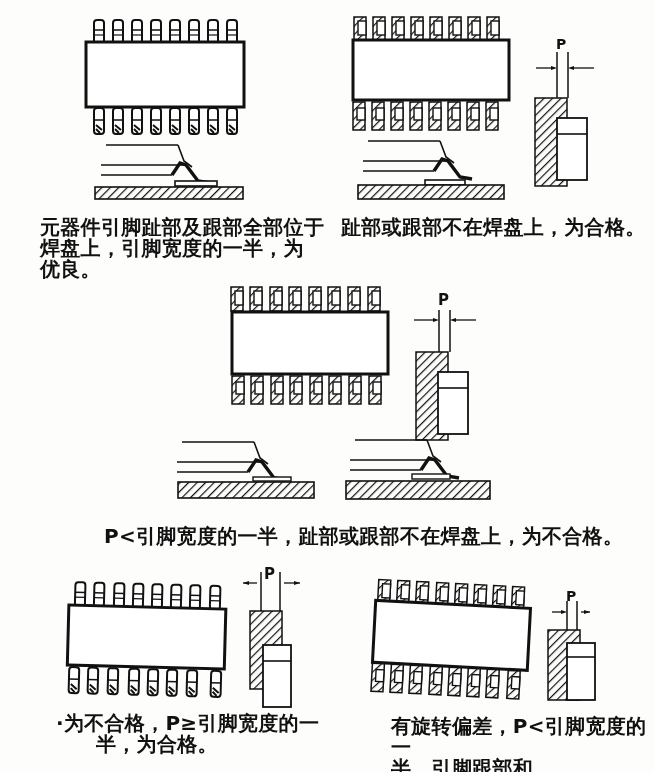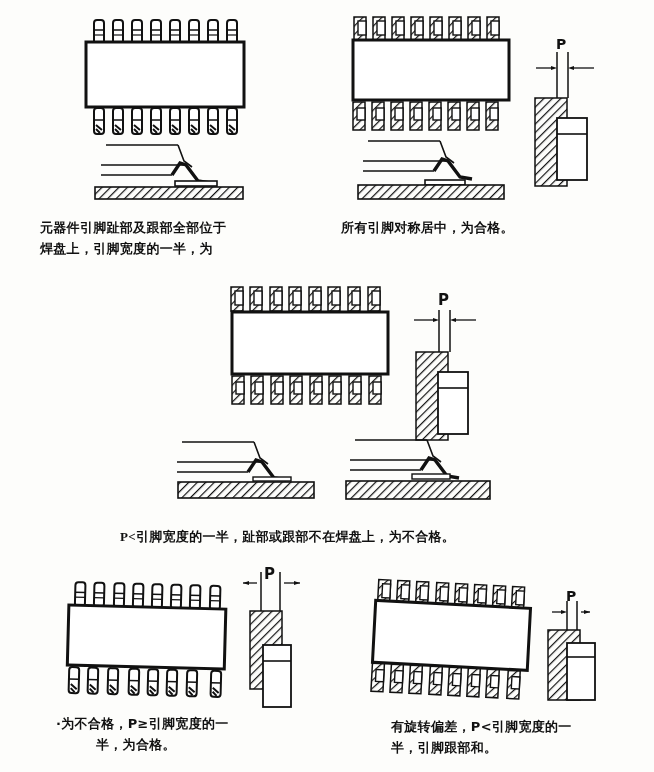--- a/index.html
+++ b/index.html
@@ -1,18 +1,18 @@
 <!DOCTYPE html>
 <html><head>
 <meta charset="utf-8">
 <style>
   html,body{margin:0;padding:0;background:#ffffff;}
   body{width:654px;height:772px;position:relative;overflow:hidden;font-family:"DejaVu Sans","Liberation Sans",sans-serif;}
   .page{position:absolute;left:0;top:0;width:654px;height:772px;background:#fdfdfb;}
-  .cap{position:absolute;font-weight:bold;font-size:13px;line-height:21px;color:#111;letter-spacing:0.3px;}
+  .cap{position:absolute;font-weight:bold;font-size:20px;line-height:21px;color:#111;letter-spacing:0.3px;}
   svg{position:absolute;left:0;top:0;overflow:visible;}
 </style>
 </head>
 <body>
 
 <div class="page">
 
   <svg width="654" height="772">
     <defs>
       <pattern id="hatch" width="6" height="6" patternUnits="userSpaceOnUse" patternTransform="rotate(45)">
@@ -221,27 +221,28 @@
   </svg>
 
   <div class="cap" style="left:556px;top:34px;font-size:14px;">P</div>
   <div class="cap" style="left:438px;top:290px;font-size:15px;">P</div>
   <div class="cap" style="left:264px;top:564px;font-size:15px;">P</div>
   <div class="cap" style="left:566px;top:586px;font-size:14px;">P</div>
 
   <div class="cap" style="left:40px;top:217px;">
     <div>元器件引脚趾部及跟部全部位于</div>
     <div>焊盘上，引脚宽度的一半，为</div>
+    <div>优良。</div>
   </div>
 
   <div class="cap" style="left:341px;top:217px;">
-    <div>所有引脚对称居中，为合格。</div>
-  </div>
-
-  <div class="cap" style="left:120px;top:526px;font-family:Liberation Serif, serif;">
+    <div>趾部或跟部不在焊盘上，为合格。</div>
+  </div>
+
+  <div class="cap" style="left:104px;top:526px;">
     <div>P&lt;引脚宽度的一半，趾部或跟部不在焊盘上，为不合格。</div>
   </div>
 
   <div class="cap" style="left:56px;top:713px;">
     <div>·为不合格，P≥引脚宽度的一</div>
     <div style="padding-left:8px;margin-left:32px;">半，为合格。</div>
   </div>
 
   <div class="cap" style="left:366px;top:716px;margin-left:25px;">
     <div>有旋转偏差，P&lt;引脚宽度的一</div>

